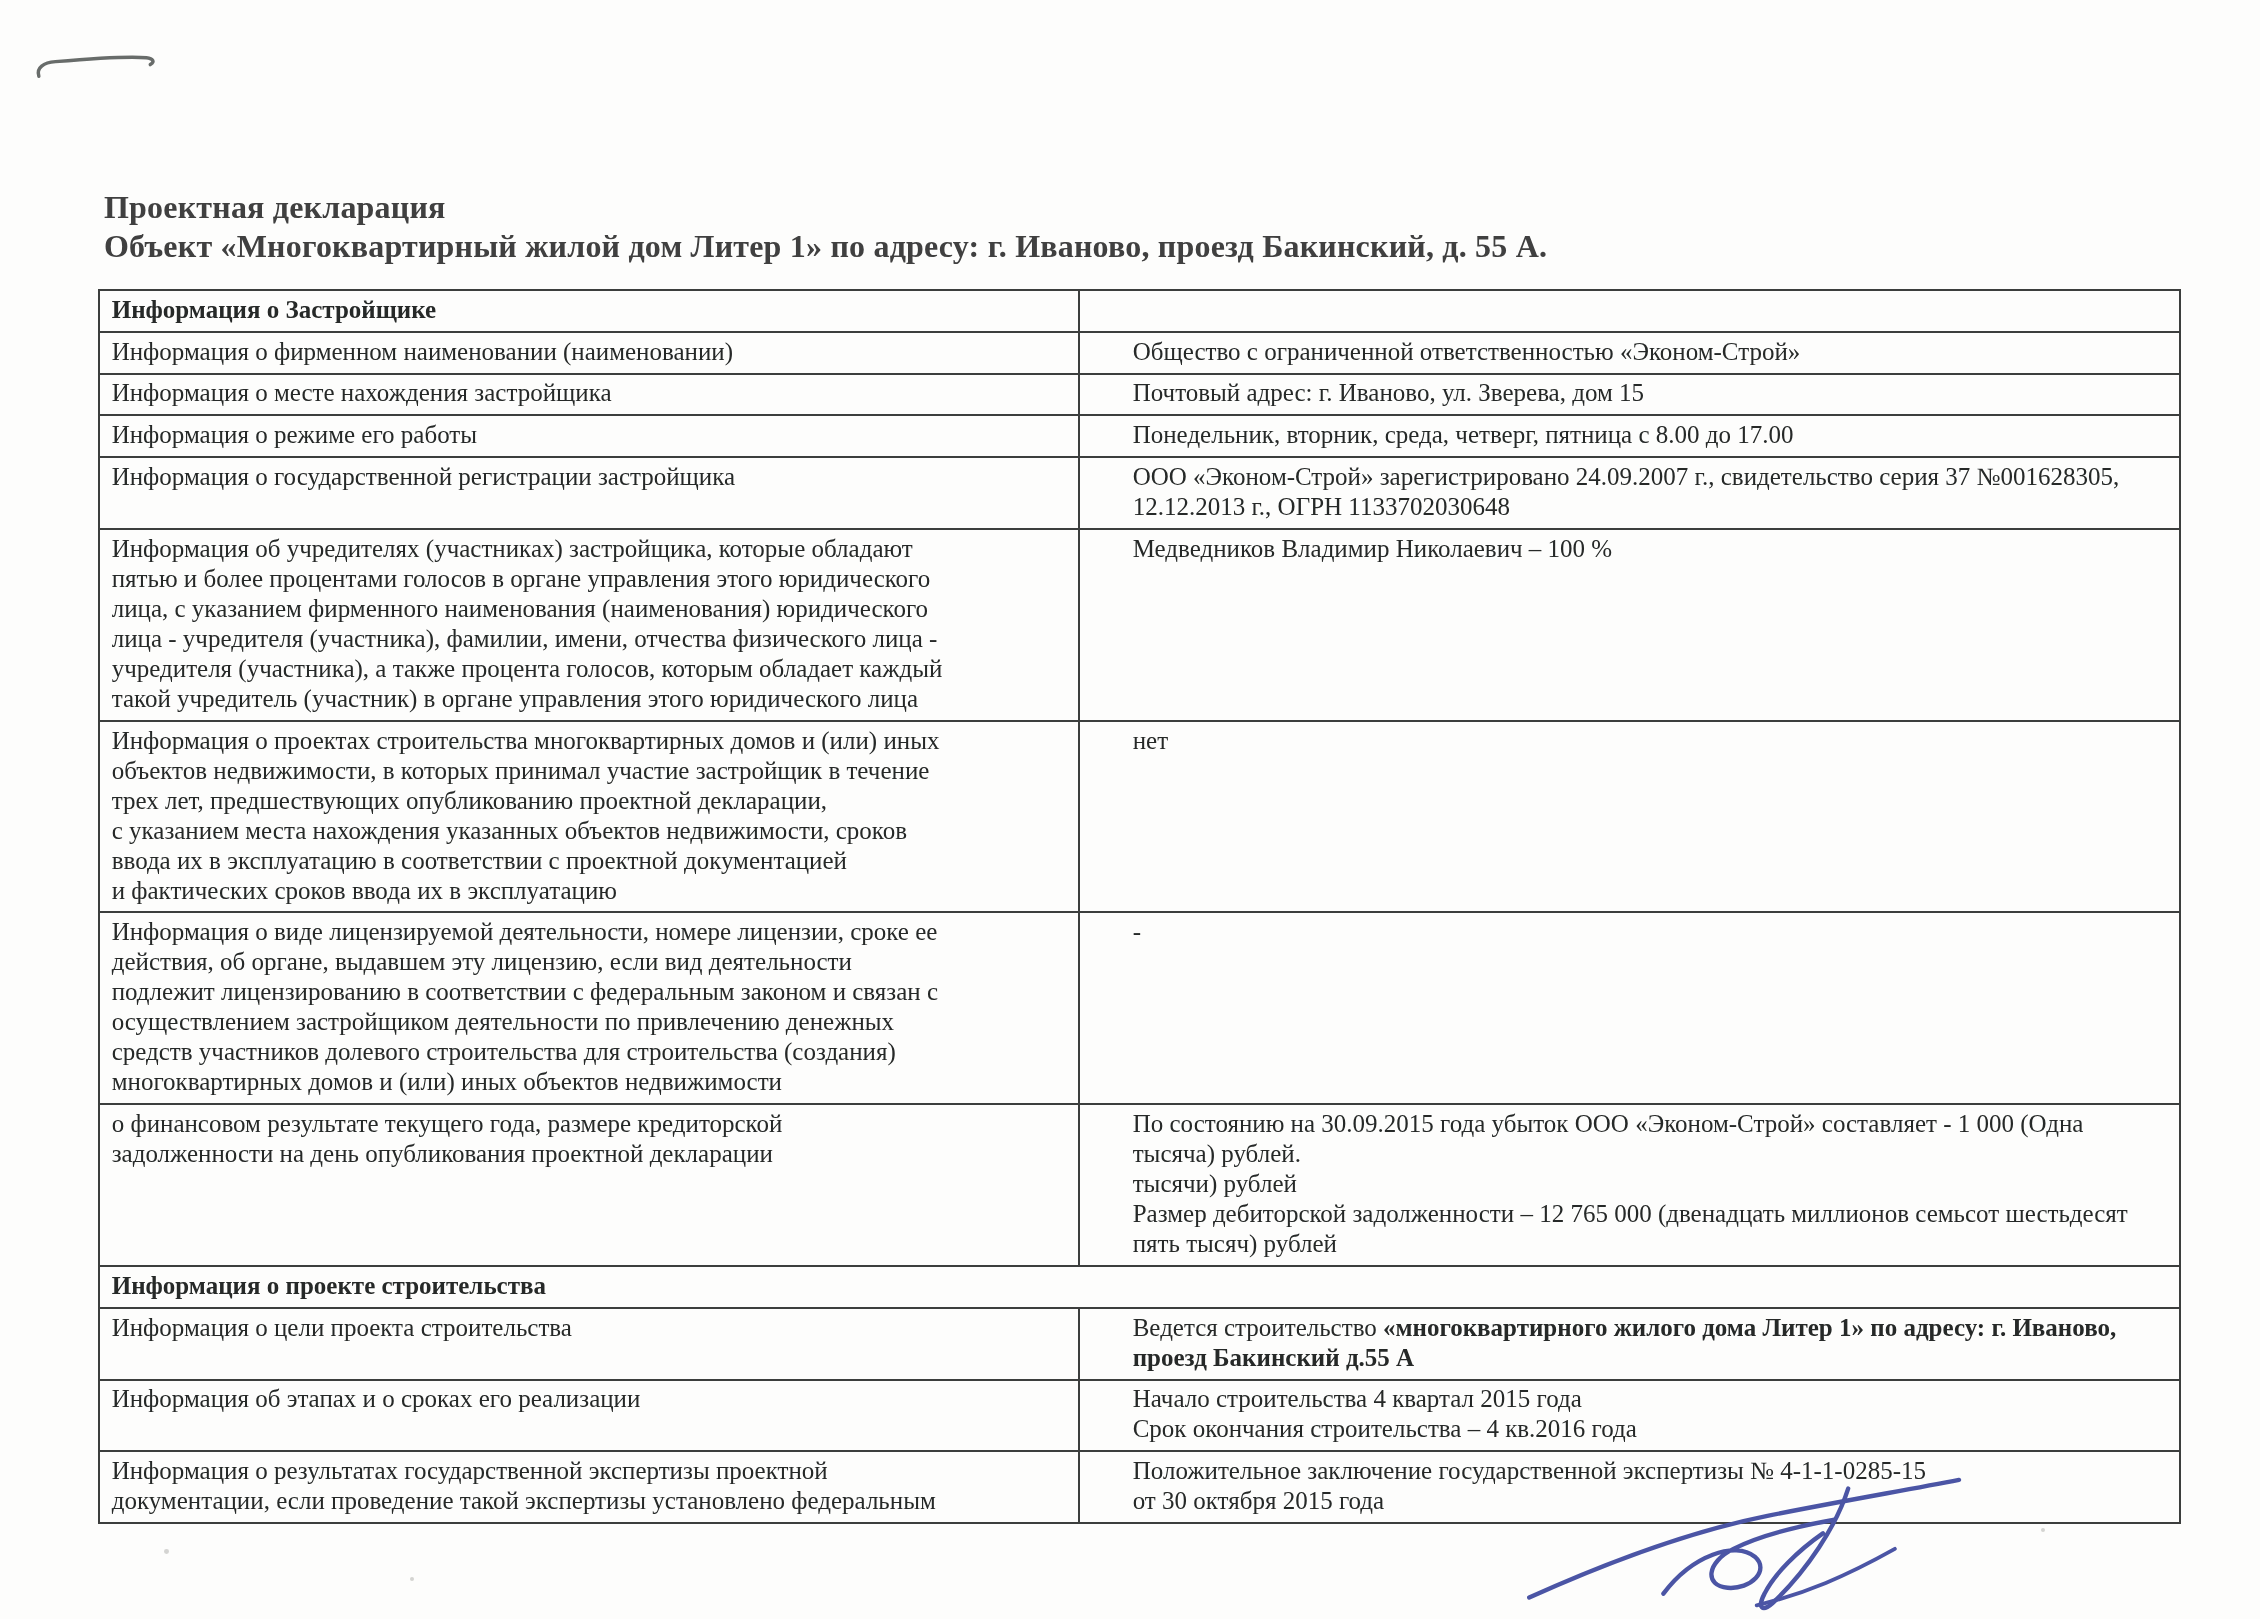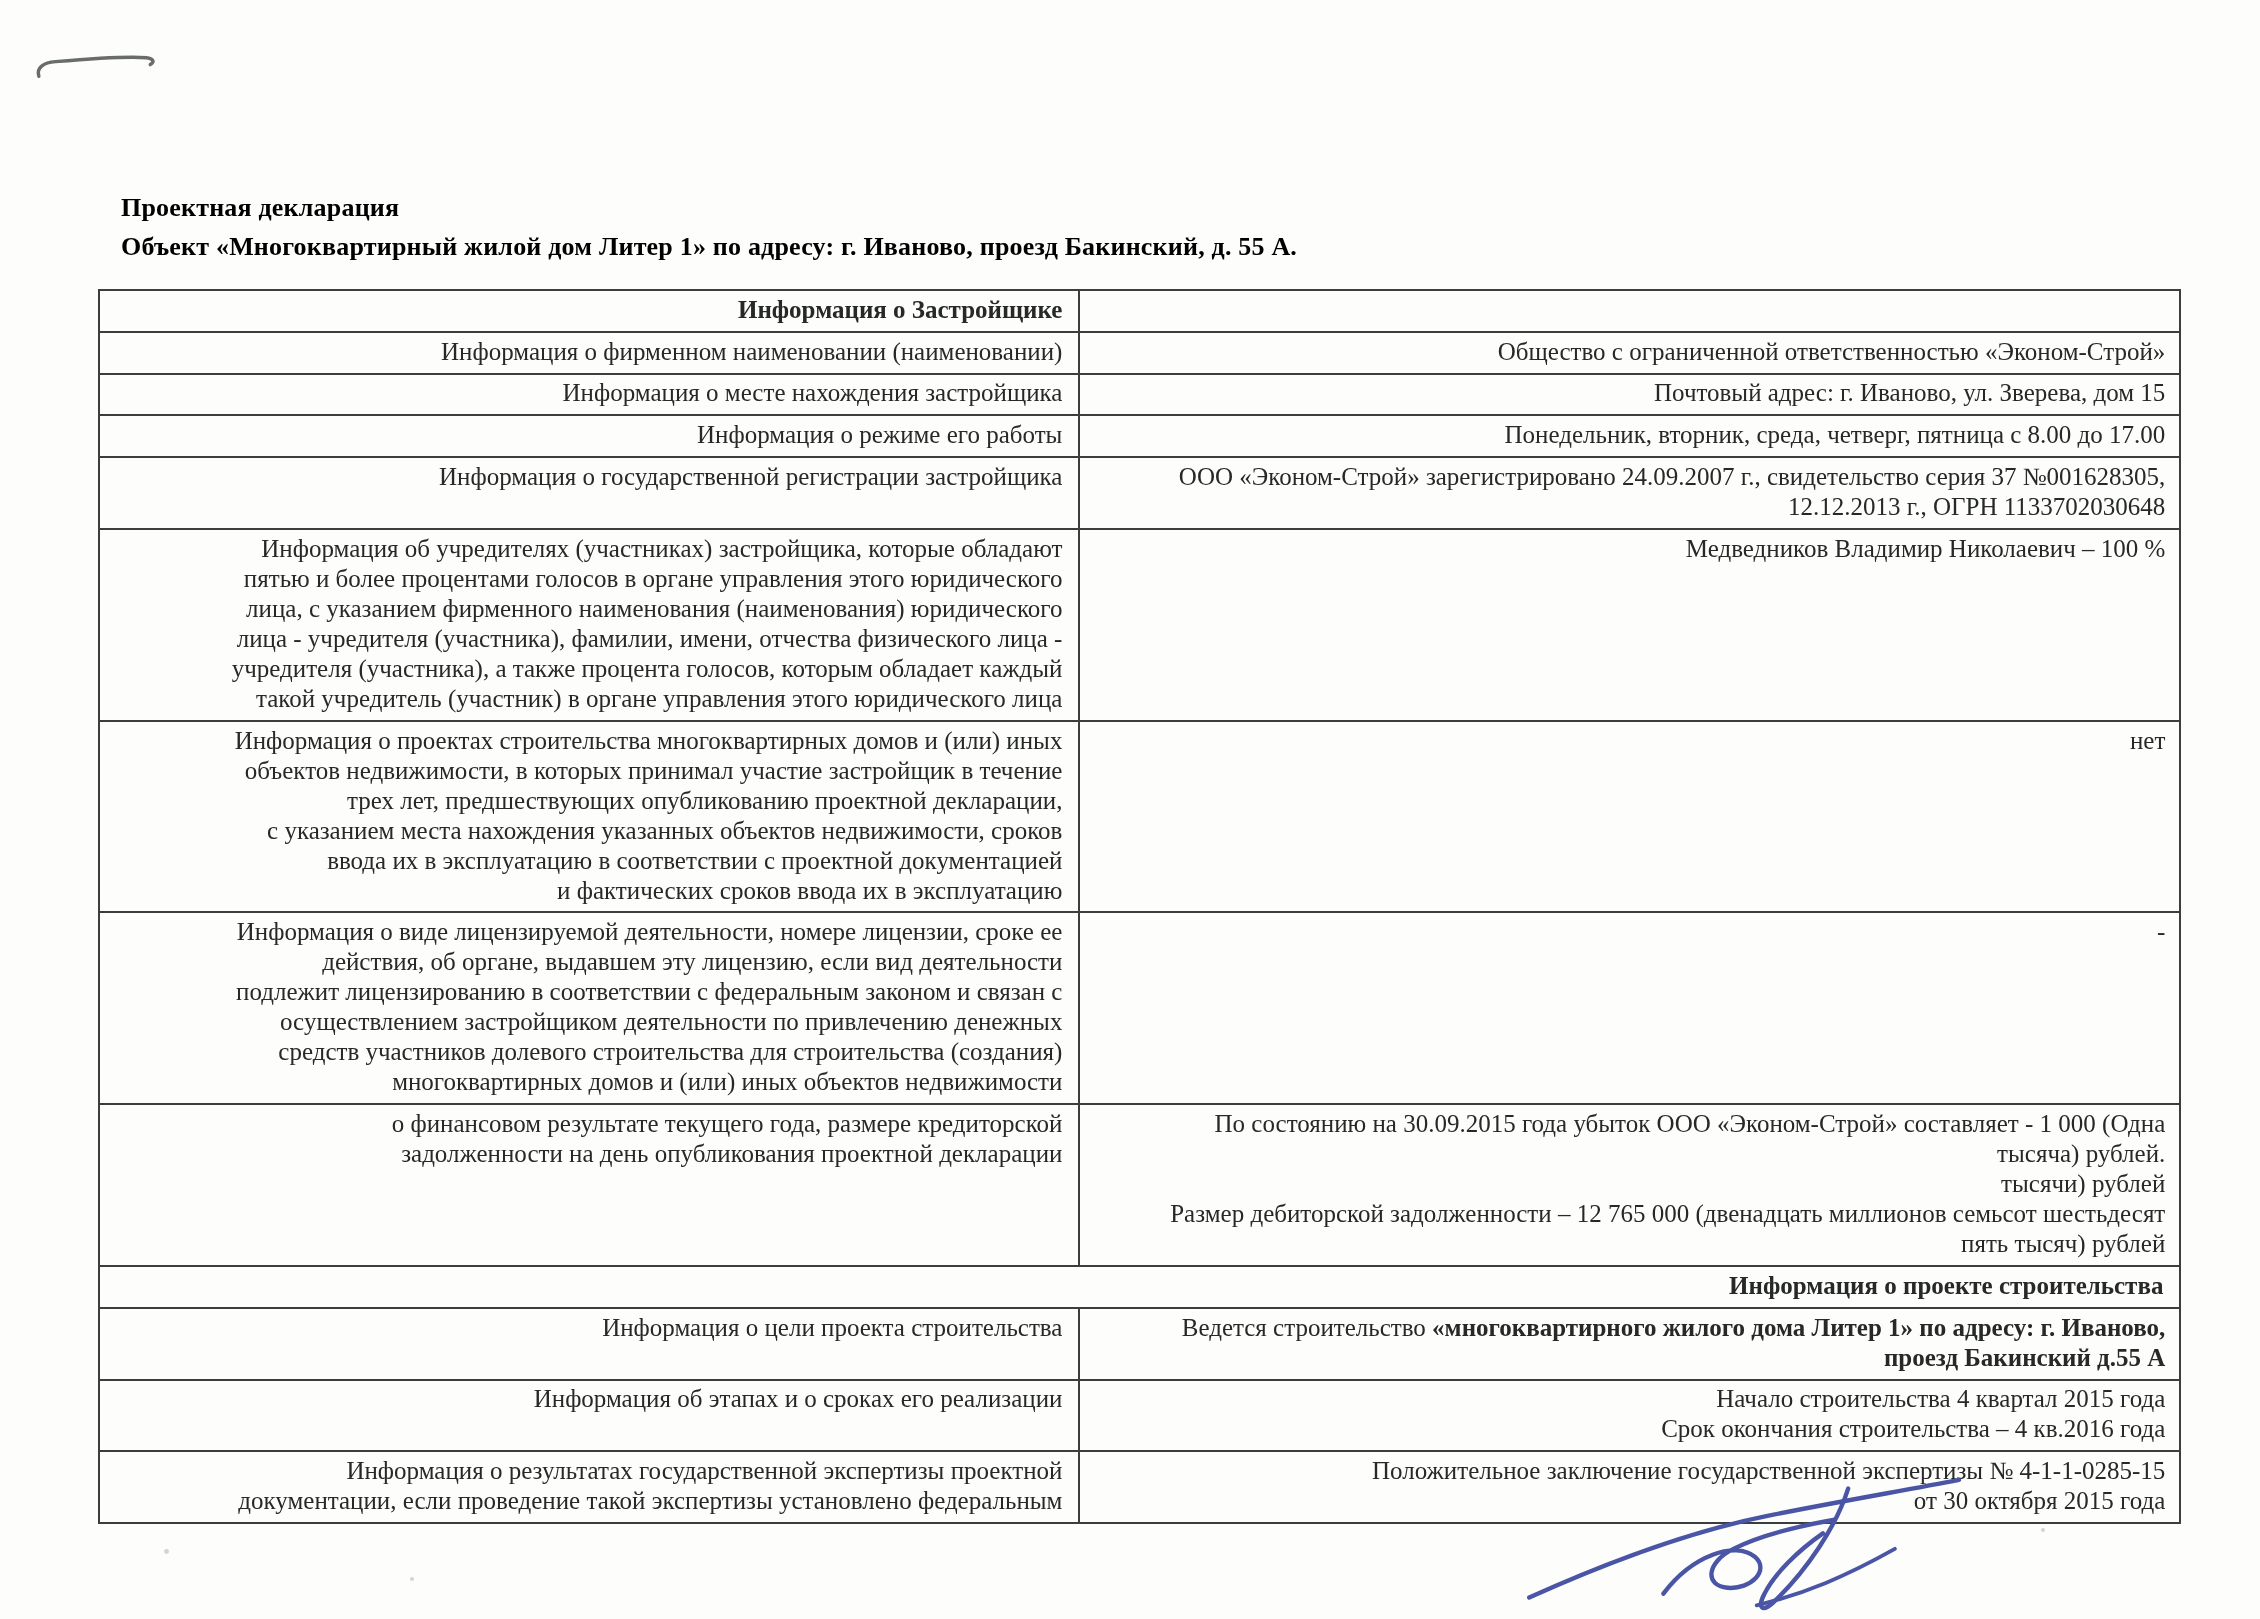--- a/index.html
+++ b/index.html
@@ -10,32 +10,31 @@
     overflow:hidden;
   }
   .page {
     position:relative;
     width:2261px; height:1620px;
     background:#fdfdfc;
     color:#262928;
   }
   .doc-header {
     position:absolute; left:104px; top:188px;
-    font-size:26px; font-weight:bold; line-height:39px;
+    font-size:32px; font-weight:bold; line-height:39px;
     letter-spacing:0.2px;
-    color:#000000;
-    margin-left:17px;
+    color:#404040;
   }
   .decl-table {
     position:absolute; left:98px; top:289px; width:2079px;
     border:2px solid #3c3e3d;
     font-size:25px;
     color:#262928;
   }
-  .t-row { display:flex; align-items:stretch; border-top:2px solid #3c3e3d;text-align:right; }
+  .t-row { display:flex; align-items:stretch; border-top:2px solid #3c3e3d; }
   .t-row:first-child { border-top:none; }
   .cell-l {
     width:980px; box-sizing:border-box;
     padding:3.9px 15.6px 5.9px 11.7px;
     border-right:2px solid #3c3e3d;
   }
   .cell-l.full { width:100%; border-right:none; }
   .cell-r { flex:1; box-sizing:border-box; padding:3.9px 13.7px 5.9px 13.7px;margin-left:39px; }
   .section-row .cell-l { font-weight:bold; }
   .tline { line-height:30px; min-height:30px; }

